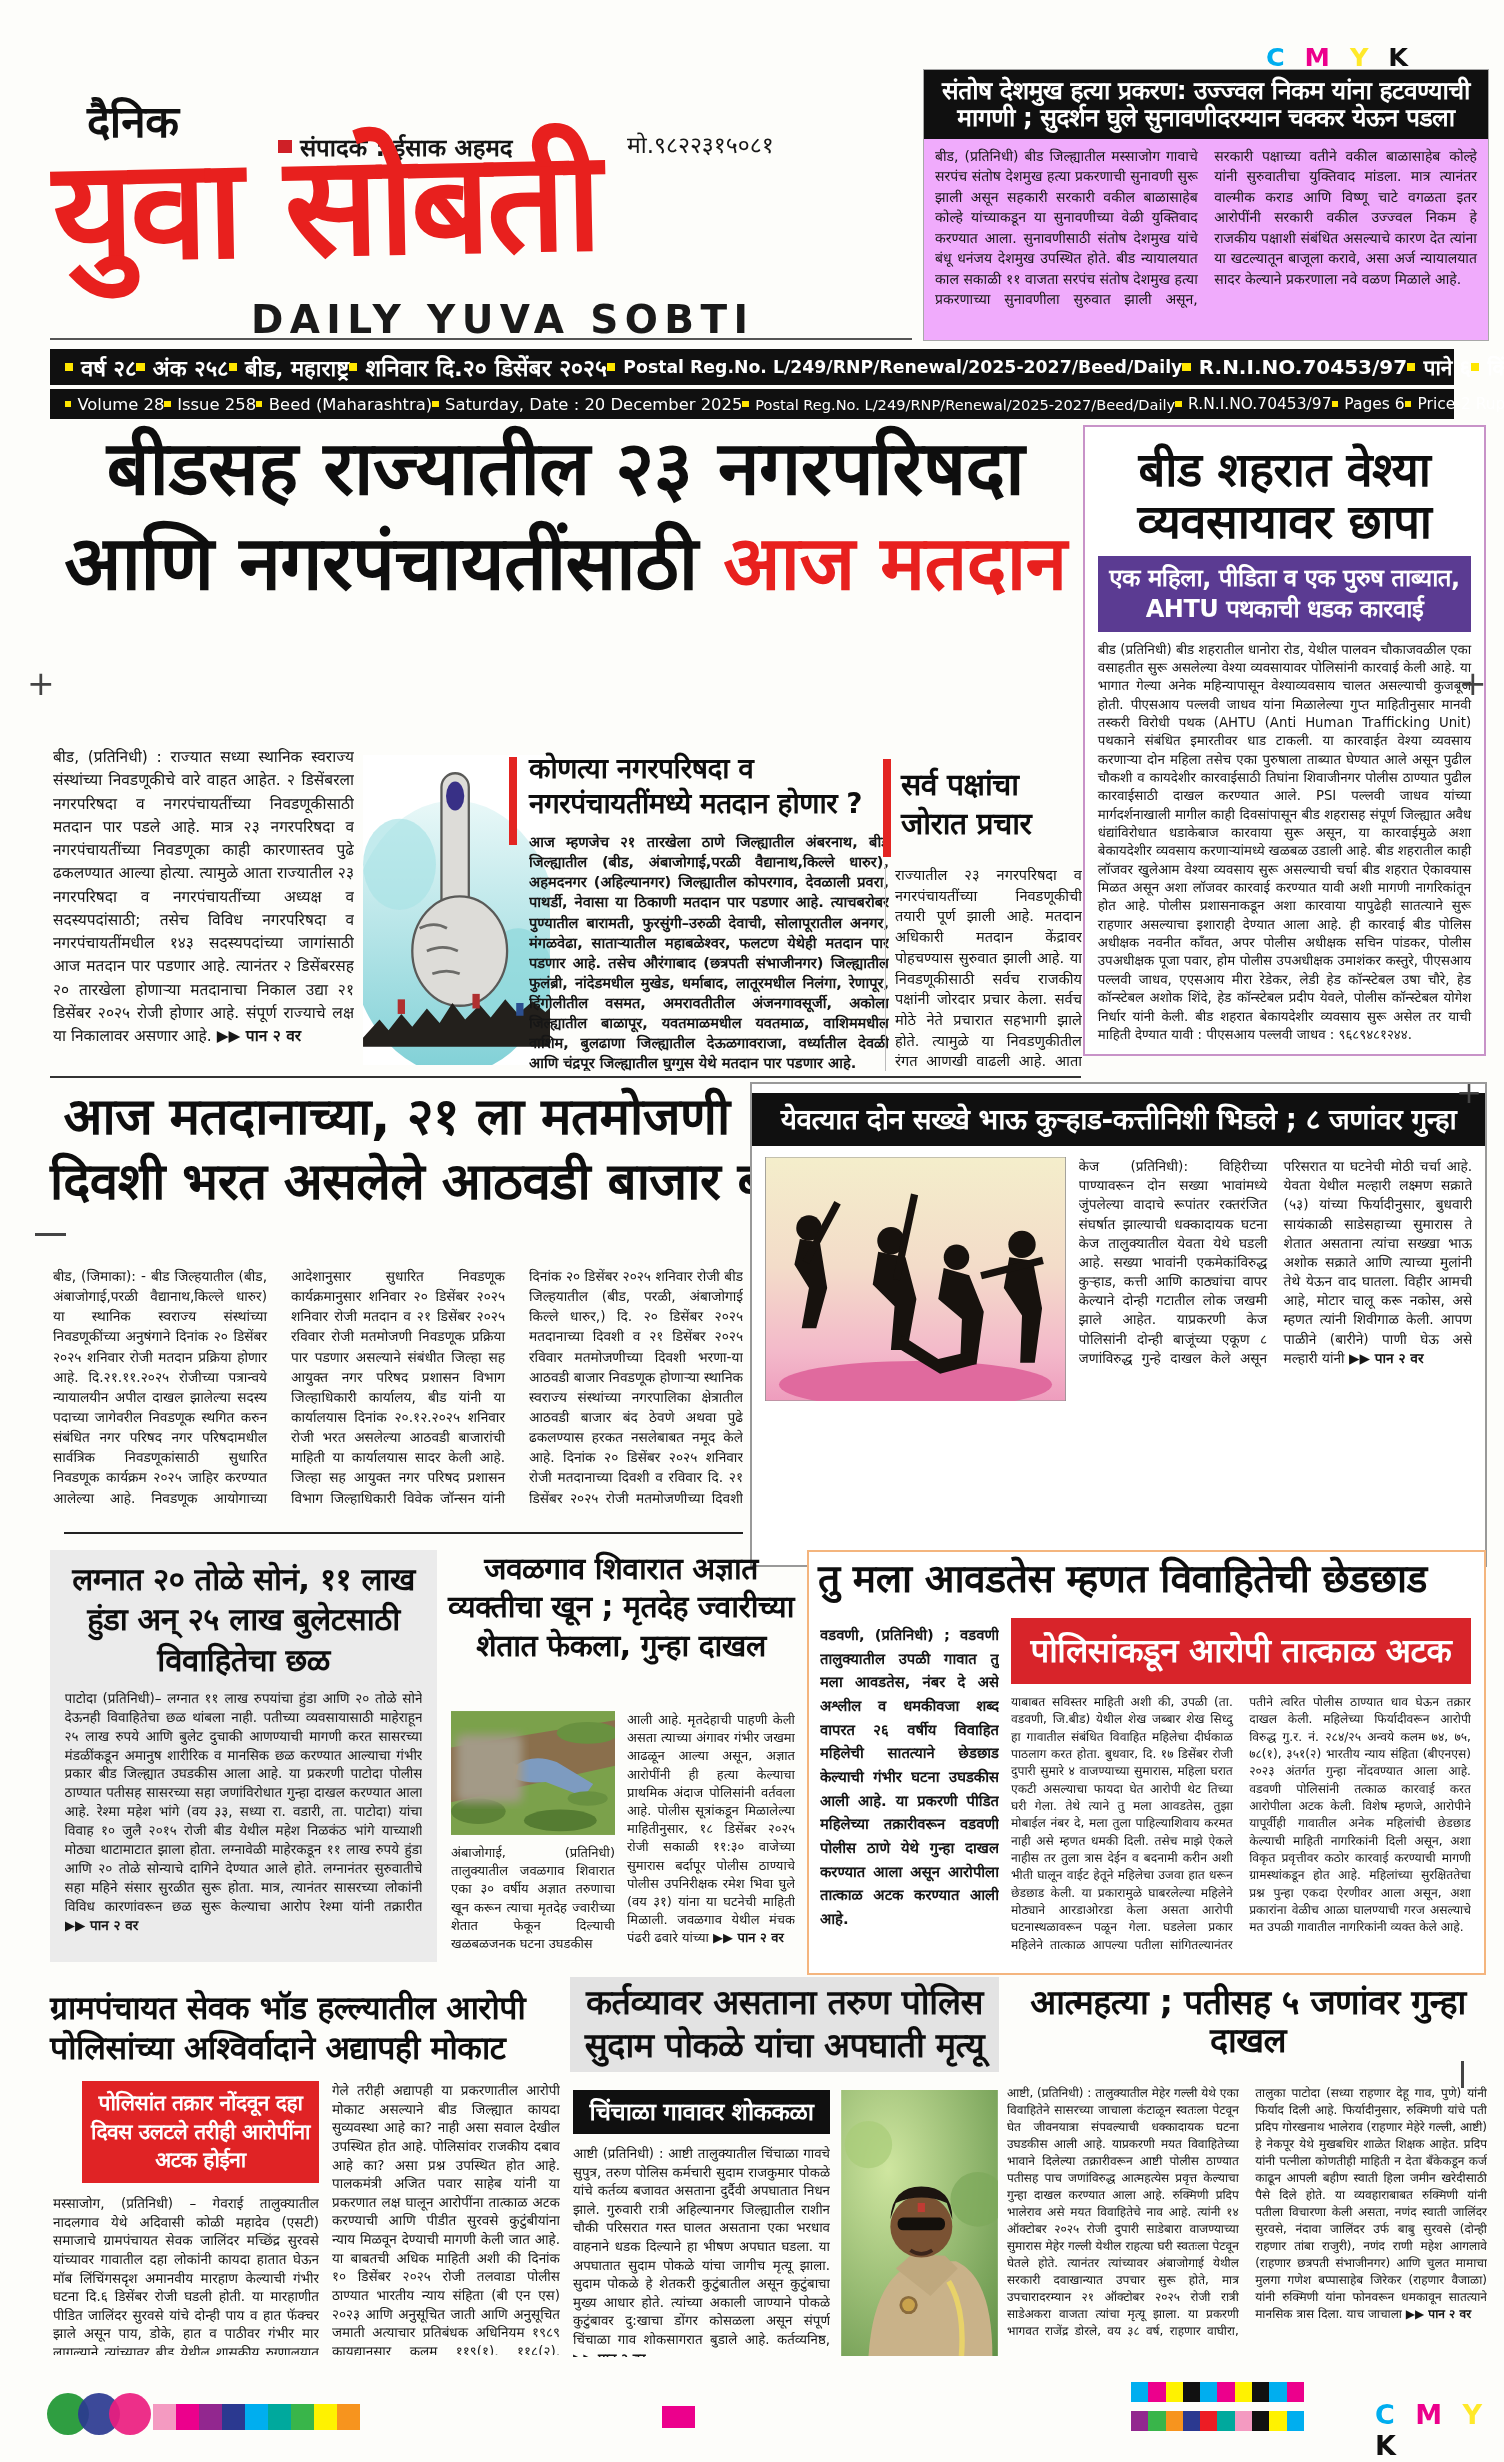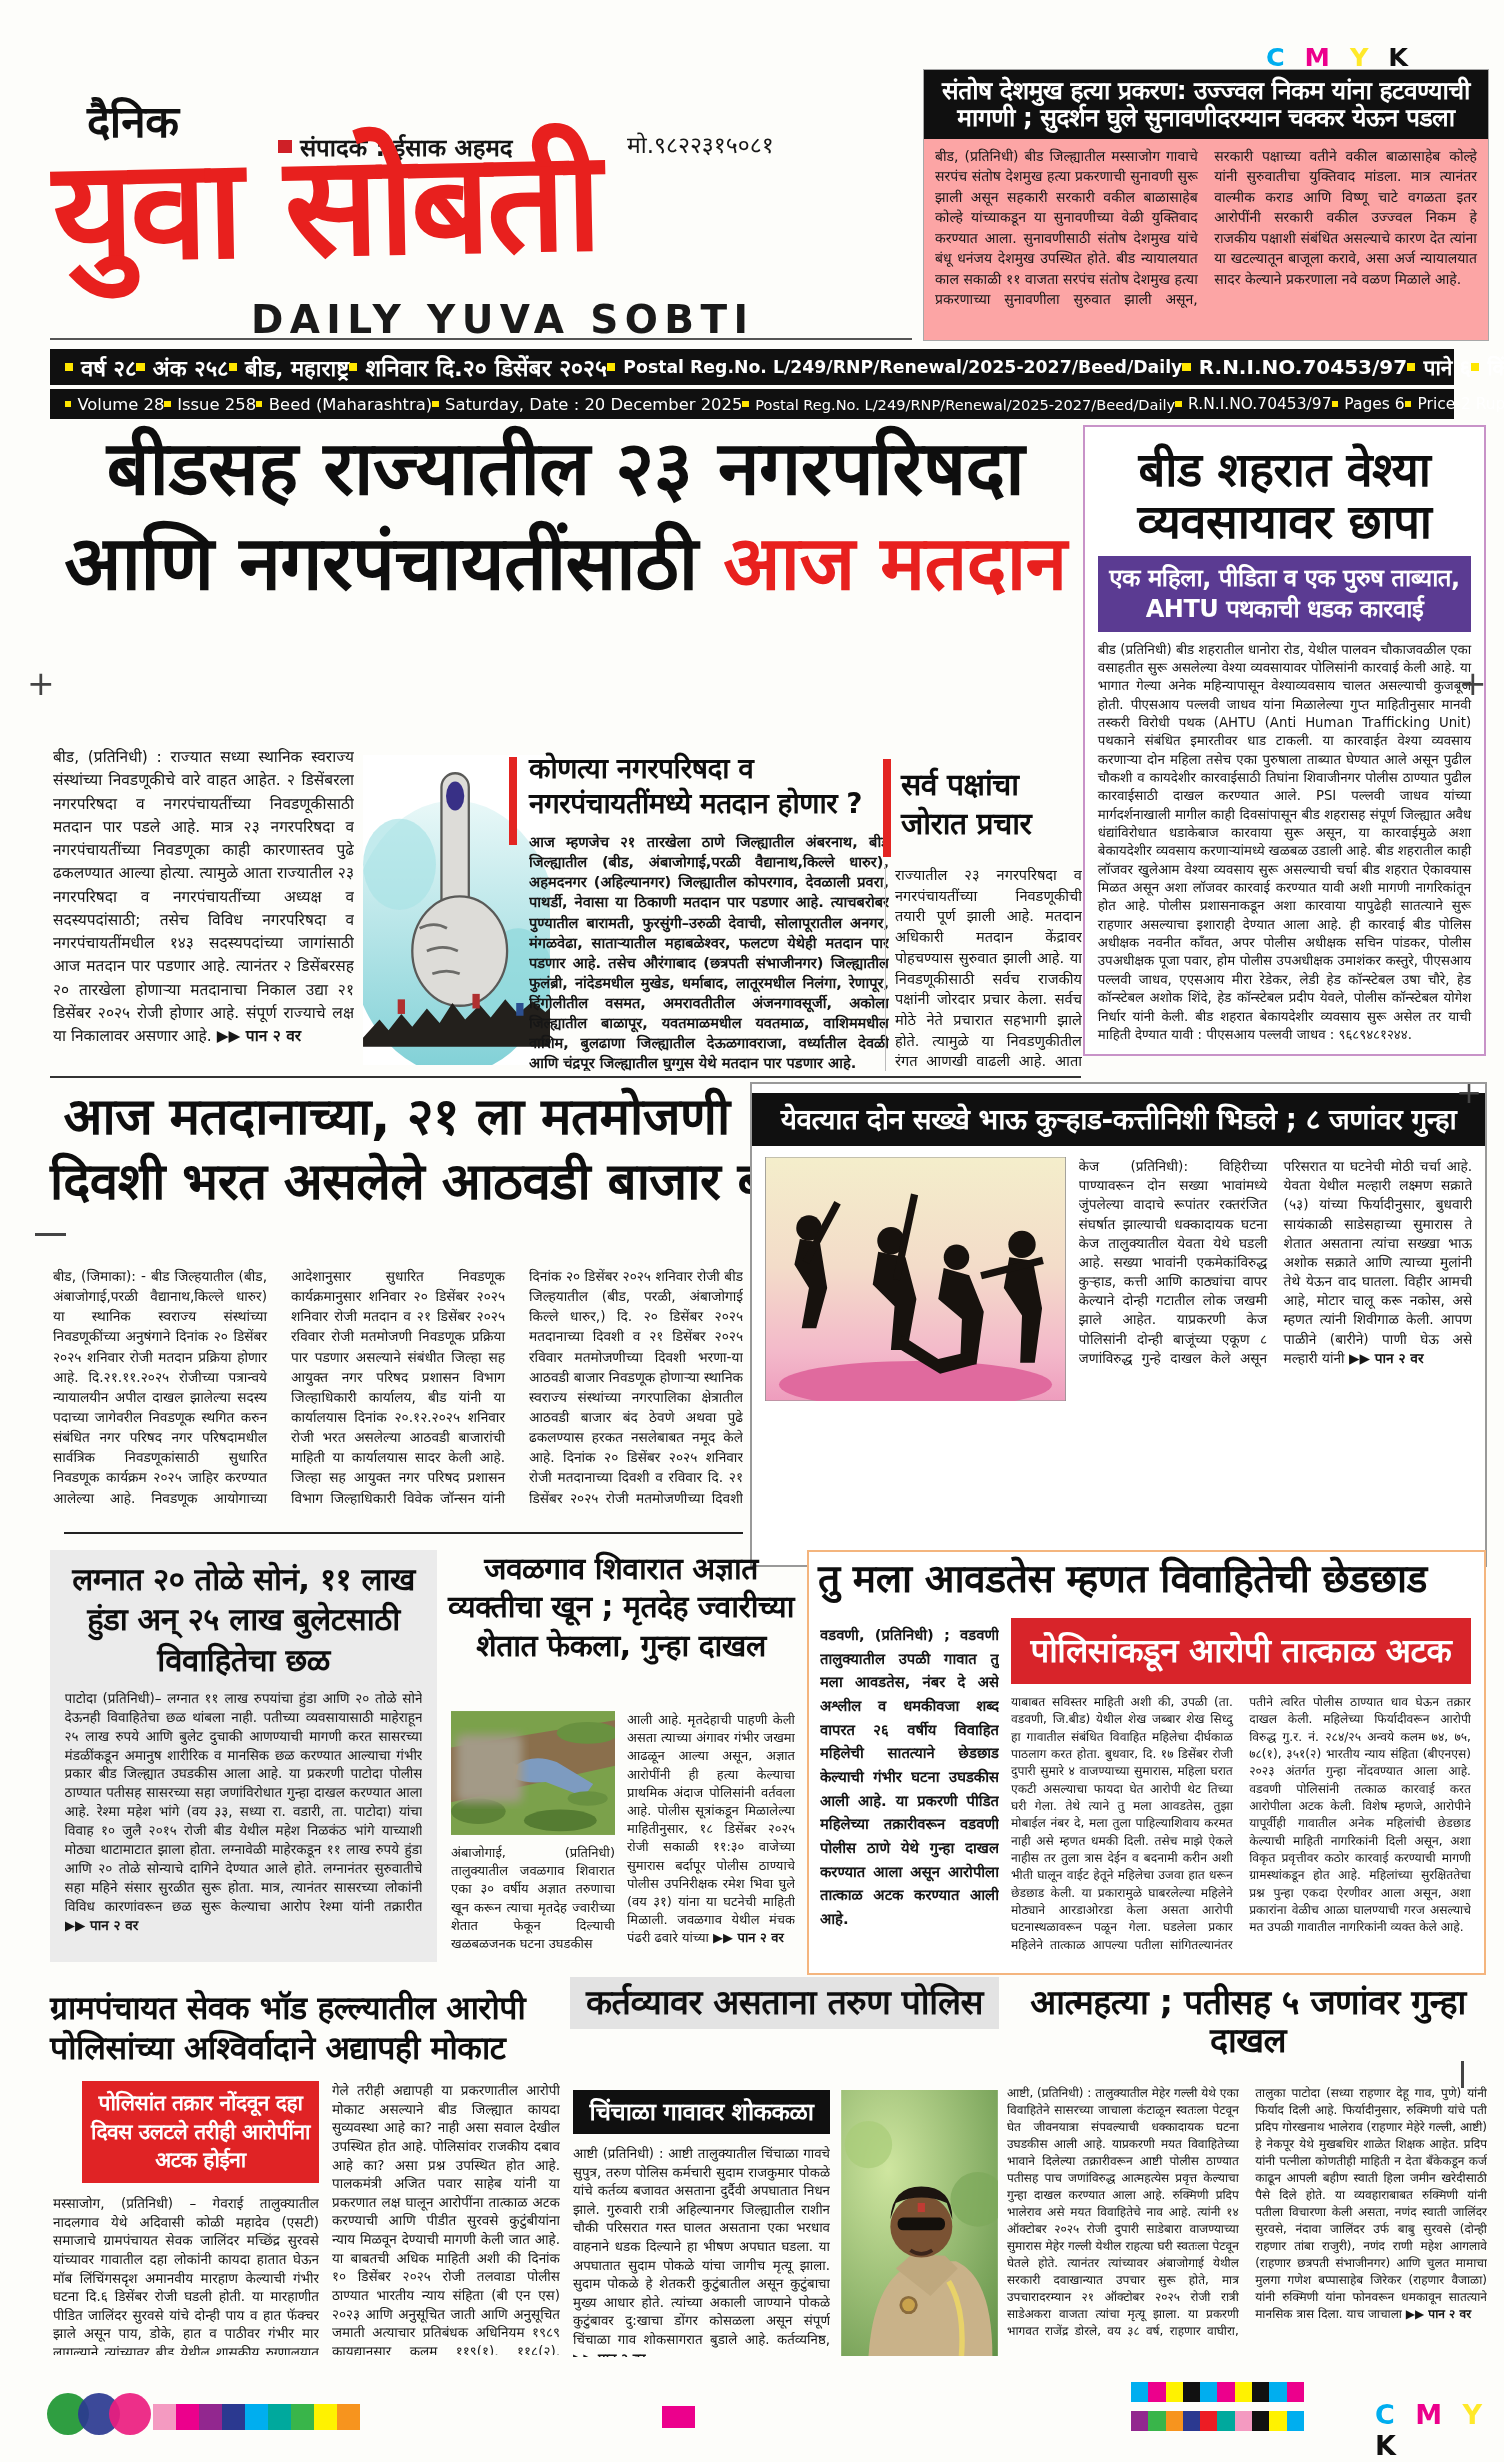--- a/index.html
+++ b/index.html
@@ -37,21 +37,21 @@
   <div class="abs" style="left:53px;top:117px;width:876px;font-size:139px;font-weight:800;color:#e8201e;line-height:1.25;white-space:nowrap;transform:rotate(-1.2deg);letter-spacing:-3.6px;">युवा सोबती</div>
   <div class="abs hl" style="left:251px;top:299px;font-size:39px;letter-spacing:6.4px;color:#1a1a1a;">DAILY YUVA SOBTI</div>
   <div class="abs" style="left:1266px;top:42px;font-size:25.5px;font-weight:800;letter-spacing:5.5px;">
     <span style="color:#00aeef;">C</span>
     <span style="color:#ec008c;">M</span>
     <span style="color:#ffe92a;">Y</span>
     <span style="color:#111;">K</span>
   </div>
   <div class="abs thin" style="left:50px;top:338px;width:862px;height:1.8px;"></div>
 
-  <div class="abs" style="left:923px;top:69px;width:564px;height:270px;border:1.8px solid #a8a8a8;background:#fca5a5;">
+  <div class="abs" style="left:923px;top:69px;width:564px;height:270px;border:1.8px solid #a8a8a8;background:#f0abfc;">
     <div class="band ctr" style="padding:7.3px 5.5px;">
       <div class="hl wht" style="font-size:24.6px;color:#fff;">संतोष देशमुख हत्या प्रकरण: उज्ज्वल निकम यांना हटवण्याची</div>
       <div class="hl wht" style="font-size:24.6px;color:#fff;">मागणी ; सुदर्शन घुले सुनावणीदरम्यान चक्कर येऊन पडला</div>
     </div>
     <div class="cols2 jc ovh" style="padding:7.3px 11px;font-size:14px;line-height:1.46;height:173px;">बीड, (प्रतिनिधी) बीड जिल्ह्यातील मस्साजोग गावाचे सरपंच संतोष देशमुख हत्या प्रकरणाची सुनावणी सुरू झाली असून सहकारी सरकारी वकील बाळासाहेब कोल्हे यांच्याकडून या सुनावणीच्या वेळी युक्तिवाद करण्यात आला. सुनावणीसाठी संतोष देशमुख यांचे बंधू धनंजय देशमुख उपस्थित होते. बीड न्यायालयात काल सकाळी ११ वाजता सरपंच संतोष देशमुख हत्या प्रकरणाच्या सुनावणीला सुरुवात झाली असून, सरकारी पक्षाच्या वतीने वकील बाळासाहेब कोल्हे यांनी सुरुवातीचा युक्तिवाद मांडला. मात्र त्यानंतर वाल्मीक कराड आणि विष्णू चाटे वगळता इतर आरोपींनी सरकारी वकील उज्ज्वल निकम हे राजकीय पक्षाशी संबंधित असल्याचे कारण देत त्यांना या खटल्यातून बाजूला करावे, असा अर्ज न्यायालयात सादर केल्याने प्रकरणाला नवे वळण मिळाले आहे.</div>
   </div>
 
   <div class="abs band dl" style="left:50px;top:349px;width:1404px;height:36px;padding:0 14.6px;box-sizing:border-box;justify-content:space-between;">
     <span class="dlitem" style="font-size:22px;font-weight:700;">
         <span class="sq"></span>
@@ -276,20 +276,21 @@
     <span class="hl wht" style="font-size:21px;line-height:1.35;color:#fff;padding:0 9px;">पोलिसांत तक्रार नोंदवून दहा दिवस उलटले तरीही आरोपींना अटक होईना</span>
   </div>
   <div class="abs jc ovh" style="left:53px;top:2194px;width:266px;height:161px;font-size:13.5px;line-height:1.38;">मस्साजोग, (प्रतिनिधी) – गेवराई तालुक्यातील नादलगाव येथे अदिवासी कोळी महादेव (एसटी) समाजाचे ग्रामपंचायत सेवक जालिंदर मच्छिंद्र सुरवसे यांच्यावर गावातील दहा लोकांनी कायदा हातात घेऊन मॉब लिंचिंगसदृश अमानवीय मारहाण केल्याची गंभीर घटना दि.६ डिसेंबर रोजी घडली होती. या मारहाणीत पीडित जालिंदर सुरवसे यांचे दोन्ही पाय व हात फॅक्चर झाले असून पाय, डोके, हात व पाठीवर गंभीर मार लागल्याने त्यांच्यावर बीड येथील शासकीय रुग्णालयात उपचार सुरू आहेत. तलवाडा पोलीस ठाण्यात गुन्हा नोंद करून दहा दिवस उलटून</div>
   <div class="abs jc ovh" style="left:332px;top:2081px;width:228px;height:274px;font-size:13.5px;line-height:1.38;">
     <span>गेले तरीही अद्यापही या प्रकरणातील आरोपी मोकाट असल्याने बीड जिल्ह्यात कायदा सुव्यवस्था आहे का? नाही असा सवाल देखील उपस्थित होत आहे. पोलिसांवर राजकीय दबाव आहे का? असा प्रश्न उपस्थित होत आहे. पालकमंत्री अजित पवार साहेब यांनी या प्रकरणात लक्ष घालून आरोपींना तात्काळ अटक करण्याची आणि पीडीत सुरवसे कुटुंबीयांना न्याय मिळवून देण्याची मागणी केली जात आहे. या बाबतची अधिक माहिती अशी की दिनांक १० डिसेंबर २०२५ रोजी तलवाडा पोलीस ठाण्यात भारतीय न्याय संहिता (बी एन एस) २०२३ आणि अनुसूचित जाती आणि अनुसूचित जमाती अत्याचार प्रतिबंधक अधिनियम १९८९ कायद्यानुसार कलम ११९(१), ११८(२), ११८(१), ११५(२),</span>
     
   </div>
 
   <div class="abs ctr" style="left:570px;top:1977px;width:429px;background:#e3e3e3;padding:7.3px 0;">
     <div class="hl" style="font-size:34px;">कर्तव्यावर असताना तरुण पोलिस</div>
+    <div class="hl" style="font-size:34px;margin-top:5.5px;">सुदाम पोकळे यांचा अपघाती मृत्यू</div>
   </div>
   <div class="abs band ctr" style="left:573px;top:2090px;width:257px;height:44px;">
     <span class="hl wht" style="font-size:24px;line-height:44px;color:#fff;">चिंचाळा गावावर शोककळा</span>
   </div>
   <div class="abs" style="left:841px;top:2090px;width:157px;height:266px;">
     <svg width="157" height="266" viewBox="0 0 172 292" xmlns="http://www.w3.org/2000/svg">
       <defs>
         <radialGradient id="pg" cx="0.3" cy="0.3" r="1">
             <stop offset="0" stop-color="#cfe6a0"></stop>
             <stop offset="1" stop-color="#5f8f45"></stop>

